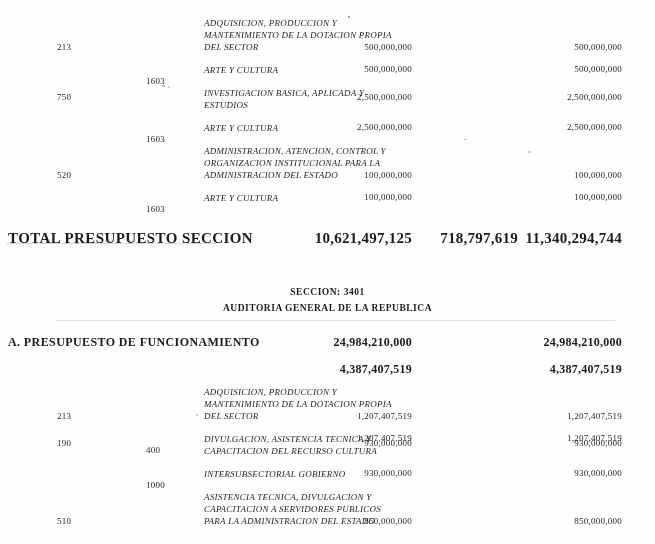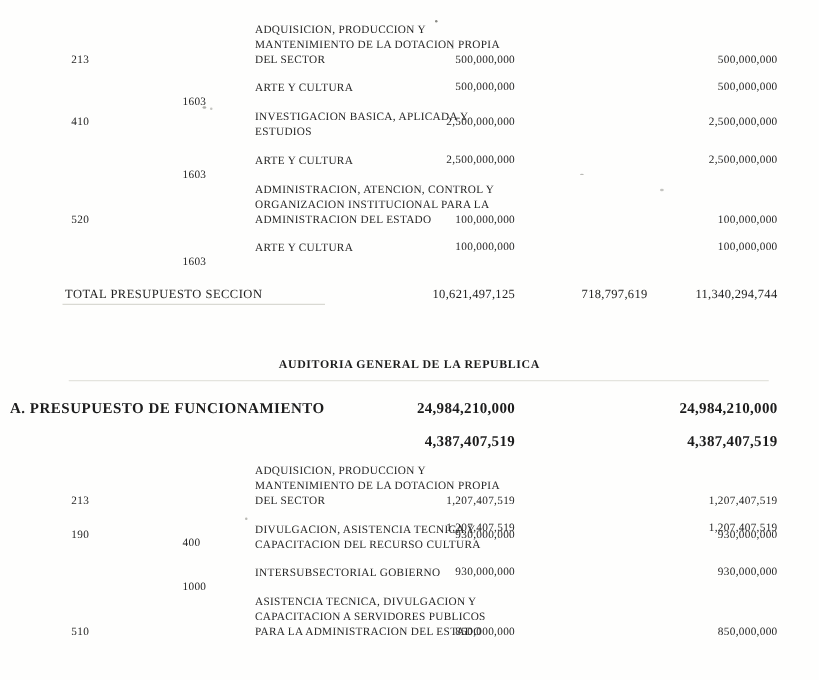--- a/index.html
+++ b/index.html
@@ -11,30 +11,30 @@
     color:#262626;
     font-size:9px;
     letter-spacing:0.25px;
     overflow:hidden;
   }
   .content{position:relative;padding-top:6px;}
   
   .row{position:relative;margin-top:11px;}
   .row .desc{
     margin-left:204px;width:200px;
-    line-height:12px;white-space:pre-line;
+    line-height:12px;white-space:pre-line;font-style:italic;
   }
   .row .code{position:absolute;left:57px;top:0;}
   .row .sub{position:absolute;left:146px;top:12px;}
   .row .a1{position:absolute;right:243px;top:0;}
   .row .a3{position:absolute;right:33px;top:0;}
   .row.lines-2 .code,.row.lines-2 .a1,.row.lines-2 .a3{top:5px;}
   .row.lines-3 .code,.row.lines-3 .a1,.row.lines-3 .a3{top:25px;}
   
-  .total-row{position:relative;margin-top:26px;height:13px;font-weight:normal;font-size:10px;color:#1c1c1c;margin-left:44px;}
+  .total-row{position:relative;margin-top:26px;height:13px;font-weight:bold;font-size:15px;color:#1c1c1c;}
   .total-row .tlabel{position:absolute;left:8px;top:0;letter-spacing:0.4px;}
   .total-row .a1{position:absolute;right:243px;top:0;}
   .total-row .a2{position:absolute;right:137px;top:0;text-align:right;}
   .total-row .a3{position:absolute;right:33px;top:0;}
   .total-underline{position:absolute;left:6px;top:13px;width:210px;height:1px;background:#d9d9d3;}
   
   .section-header{margin-top:41px;text-align:center;font-weight:bold;font-size:9.5px;color:#1d1d1d;line-height:16px;letter-spacing:0.5px;}
   .faint-rule{margin:4px 40px 0 55px;height:1px;background:#e4e4de;}
   
   .srow{position:relative;height:13px;margin-top:14px;font-weight:bold;font-size:12px;color:#1c1c1c;}
@@ -64,21 +64,21 @@
 
   <div class="row lines-1">
     <span class="code"></span>
     <span class="sub">1603</span>
     <div class="desc">ARTE Y CULTURA</div>
     <span class="a1">500,000,000</span>
     <span class="a3">500,000,000</span>
   </div>
 
   <div class="row lines-2">
-    <span class="code">410</span>
+    <span class="code">750</span>
     <span class="sub"></span>
     <div class="desc">INVESTIGACION BASICA, APLICADA Y
 ESTUDIOS</div>
     <span class="a1">2,500,000,000</span>
     <span class="a3">2,500,000,000</span>
   </div>
 
   <div class="row lines-1">
     <span class="code"></span>
     <span class="sub">1603</span>
@@ -108,20 +108,21 @@
 
     <div class="total-row">
       <span class="tlabel">TOTAL PRESUPUESTO SECCION</span>
       <span class="a1">10,621,497,125</span>
       <span class="a2">718,797,619</span>
       <span class="a3">11,340,294,744</span>
       <span class="total-underline"></span>
     </div>
 
     <div class="section-header">
+      <div>SECCION: 3401</div>
       <div>AUDITORIA GENERAL DE LA REPUBLICA</div>
     </div>
 
     <div class="faint-rule"></div>
 
     <div>
   <div class="srow">
     <span class="slabel">A. PRESUPUESTO DE FUNCIONAMIENTO</span>
     <span class="a1">24,984,210,000</span>
     <span class="a3">24,984,210,000</span>

